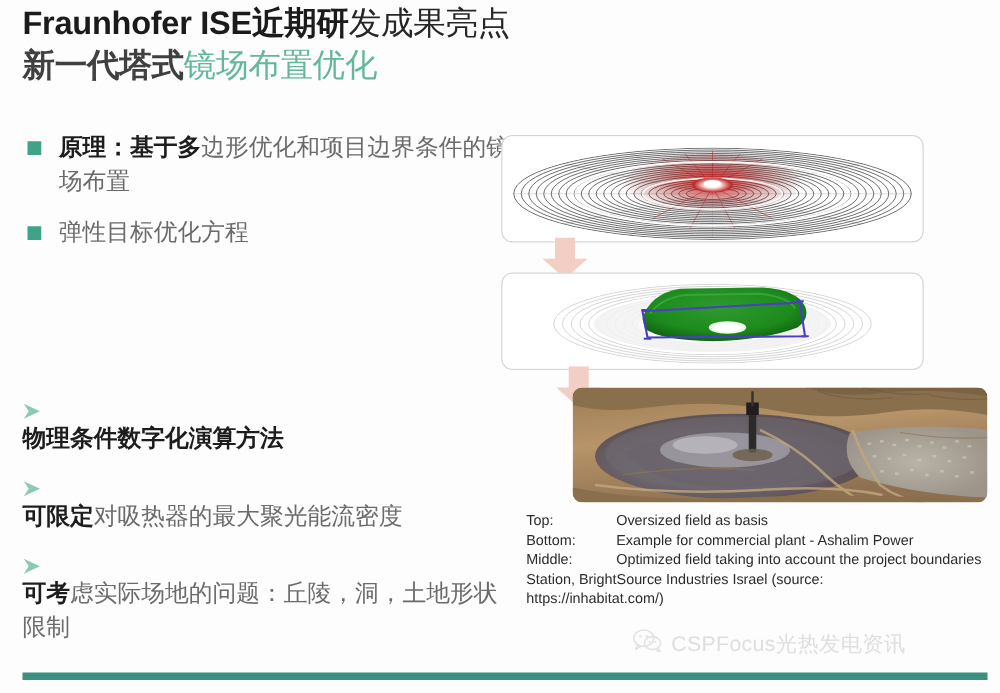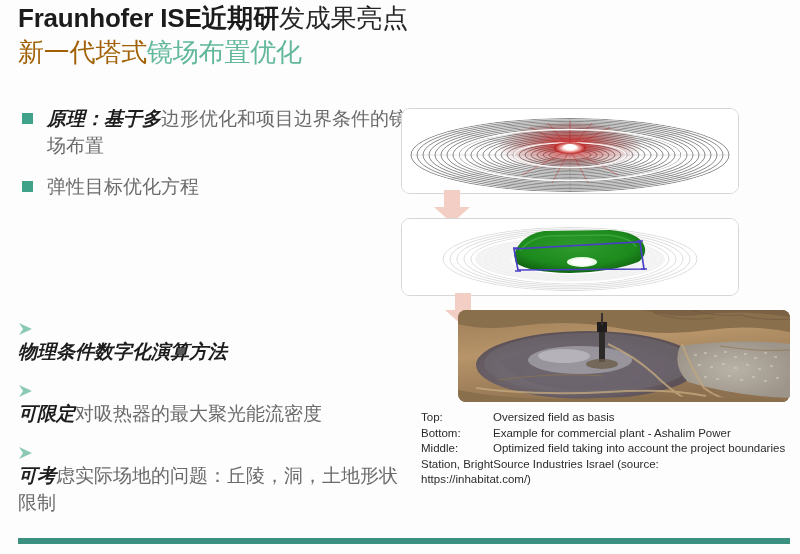--- a/index.html
+++ b/index.html
@@ -42,22 +42,22 @@
   .title-line2 {
     position: absolute;
     left: 18px;
     top: 36px;
     font-size: 26px;
     line-height: 32px;
     white-space: nowrap;
     letter-spacing: -0.2px;
   }
   .title-line2 .s-bold {
-    font-weight: normal;
-    color: #a16207;
+    font-weight: bold;
+    color: #404040;
   }
   .title-line2 .s-reg {
     font-weight: normal;
     color: #63b89b;
   }
 
   
   .bullets-a {
     position: absolute;
     left: 22px;
@@ -78,21 +78,20 @@
     flex: 0 0 auto;
   }
   .b-text {
     font-size: 19px;
     line-height: 27px;
     color: #6b6b6b;
   }
   .b-text .strong {
     font-weight: bold;
     color: #1d1d1d;
-    font-style: italic;
   }
 
   
   .bullets-b {
     position: absolute;
     left: 18px;
     top: 315px;
     width: 395px;
   }
   .b-row-b {
@@ -483,16 +482,31 @@
       <span class="cap-val">Example for commercial plant - Ashalim Power</span>
     </div>
     <div class="cap-row">
       <span class="cap-key">Middle:</span>
       <span class="cap-val">Optimized field taking into account the project boundaries</span>
     </div>
     <div>Station, BrightSource Industries Israel (source:</div>
     <div>https://inhabitat.com/)</div>
   </div>
 
+  <div class="watermark">
+    <span class="wm-icon">
+      <svg width="24" height="19" viewBox="0 0 24 19">
+        <ellipse cx="9" cy="7.5" rx="8" ry="6.5" fill="none" stroke="#c4c4c4" stroke-width="1.3"></ellipse>
+        <path d="M4 12.5 L2.5 16.5 L6.5 14" fill="none" stroke="#c4c4c4" stroke-width="1.3" stroke-linejoin="round"></path>
+        <circle cx="6.3" cy="6" r="1" fill="#c4c4c4"></circle>
+        <circle cx="11.5" cy="6" r="1" fill="#c4c4c4"></circle>
+        <ellipse cx="16" cy="11.5" rx="6.5" ry="5.2" fill="none" stroke="#c4c4c4" stroke-width="1.3"></ellipse>
+        <path d="M20.5 15.5 L22 18.5 L18.6 16.8" fill="none" stroke="#c4c4c4" stroke-width="1.3" stroke-linejoin="round"></path>
+        <circle cx="13.8" cy="10.4" r="0.85" fill="#c4c4c4"></circle>
+        <circle cx="18.2" cy="10.4" r="0.85" fill="#c4c4c4"></circle>
+      </svg>
+    </span>
+    <span class="wm-text">CSPFocus光热发电资讯</span>
+  </div>
 
   <div class="footer-bar"></div>
 
 </div>
 
 </body></html>

